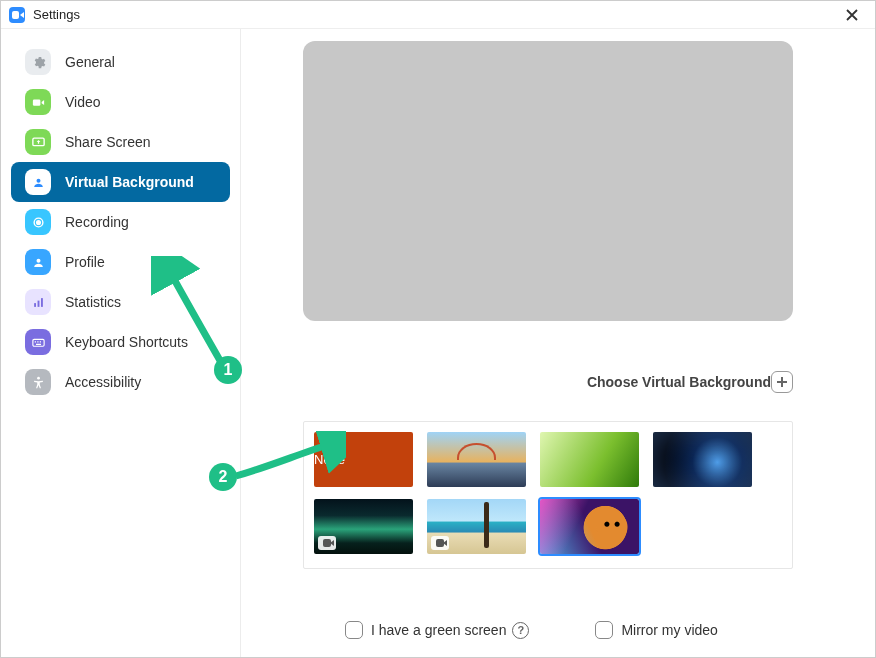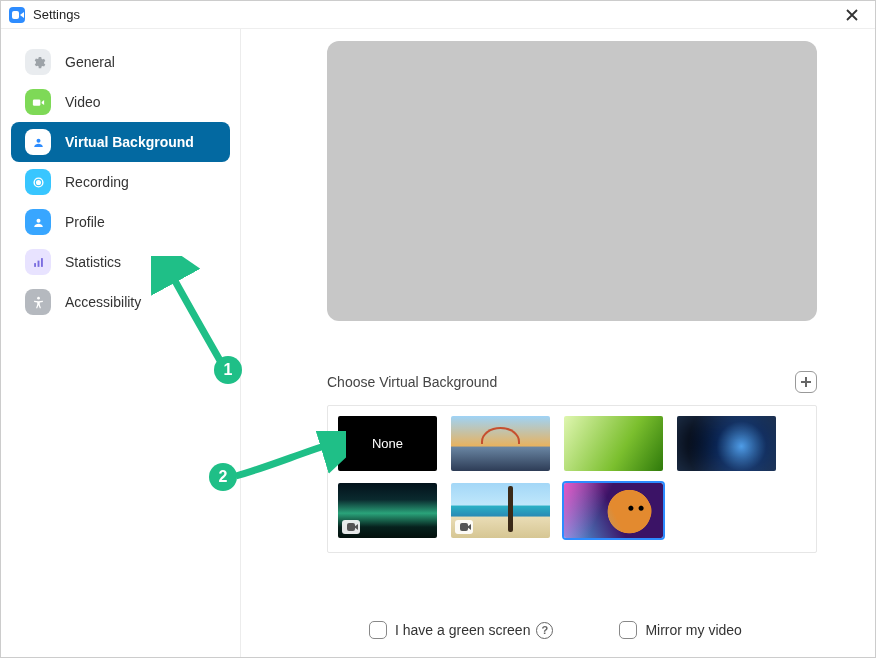--- a/index.html
+++ b/index.html
@@ -54,21 +54,20 @@
     width:34px; height:24px;
     display:flex; align-items:center; justify-content:center;
     cursor:pointer;
   }
   .close-btn svg { width:12px; height:12px; stroke:#333; stroke-width:1.8; }
 
   
   .main {
     display:flex;
     height: calc(100% - 28px);
-    gap: 24px;
   }
   .sidebar {
     width: 240px;
     border-right: 1px solid #ececec;
     padding: 13px 0;
   }
   .side-item {
     display:flex; align-items:center;
     gap: 14px;
     height: 40px;
@@ -99,23 +98,24 @@
     position:relative;
   }
   .preview {
     width: 490px; height: 280px;
     background: #c7c7c7;
     border-radius: 12px;
     margin: 0 0 50px 0;
   }
 
   .section-row {
-    display:flex; justify-content:space-between; align-items:center;
+    display:flex; justify-content:flex-end; align-items:center;
     width: 490px;
-    margin-bottom: 12px;
+    margin-bottom: 28px;
+    font-weight: bold;
   }
   .section-title { color:#444; font-size:14px; }
   .add-btn {
     width:22px; height:22px;
     border:1px solid #999;
     border-radius:6px;
     display:flex; align-items:center; justify-content:center;
     cursor:pointer;
     color:#666;
   }
@@ -134,22 +134,22 @@
   }
   .thumb-row:last-child { margin-bottom:0; }
   .thumb {
     width: 99px; height: 55px;
     cursor:pointer;
     position:relative;
     border-radius:2px;
     overflow:hidden;
   }
   .thumb.none-thumb {
-    background:#000000; color:#fff;
-    display:flex; align-items:center; justify-content:center;
+    background:#c2410c; color:#fff;
+    display:flex; align-items:center; 
     font-size:13px;
   }
   .thumb.selected {
     outline:2px solid #2d8cff; outline-offset:0;
   }
   .video-badge {
     position:absolute; left:4px; bottom:4px;
     width:18px; height:14px; border-radius:3px;
     background:rgba(255,255,255,0.9);
     display:flex; align-items:center; justify-content:center;
@@ -255,20 +255,29 @@
       <span class="ic" style="background:#7ed957">
         <svg viewBox="0 0 24 24" fill="#fff">
             <rect x="3" y="7" width="12" height="10" rx="2"></rect>
             <path d="M21 8l-4 3v2l4 3z"></path>
           </svg>
       </span>
       <span>Video</span>
     </div>
 
 
+    <div class="side-item">
+      <span class="ic" style="background:#7ed957">
+        <svg viewBox="0 0 24 24" fill="#fff">
+            <rect x="3" y="5" width="18" height="12" rx="2" fill="none" stroke="#fff" stroke-width="2.2"></rect>
+            <path d="M12 8l3 3h-2v3h-2v-3H9z"></path>
+          </svg>
+      </span>
+      <span>Share Screen</span>
+    </div>
 
 
     <div class="side-item selected">
       <span class="ic" style="background:#fff">
         <svg viewBox="0 0 24 24" fill="#2d8cff">
             <circle cx="12" cy="9" r="3.2"></circle>
             <path d="M5 19c1-4 4-5 7-5s6 1 7 5z"></path>
           </svg>
       </span>
       <span>Virtual Background</span>
@@ -298,20 +307,32 @@
       <span class="ic" style="background:#e8e3ff">
         <svg viewBox="0 0 24 24" fill="#7a6de0">
             <rect x="5" y="13" width="3" height="6"></rect>
             <rect x="10.5" y="9" width="3" height="10"></rect>
             <rect x="16" y="5" width="3" height="14"></rect>
           </svg>
       </span>
       <span>Statistics</span>
     </div>
 
+    <div class="side-item">
+      <span class="ic" style="background:#7a6de0">
+        <svg viewBox="0 0 24 24" fill="#fff">
+            <rect x="3" y="7" width="18" height="11" rx="2" fill="none" stroke="#fff" stroke-width="1.8"></rect>
+            <rect x="6" y="10" width="2" height="2"></rect>
+            <rect x="10" y="10" width="2" height="2"></rect>
+            <rect x="14" y="10" width="2" height="2"></rect>
+            <rect x="8" y="14" width="8" height="2"></rect>
+          </svg>
+      </span>
+      <span>Keyboard Shortcuts</span>
+    </div>
 
     <div class="side-item">
       <span class="ic" style="background:#b5b9bf">
         <svg viewBox="0 0 24 24" fill="#fff">
             <circle cx="12" cy="5" r="2.2"></circle>
             <path d="M5 9l7 1 7-1v2l-5 1v3l2 6h-2l-2-5-2 5H8l2-6v-3L5 11z"></path>
           </svg>
       </span>
       <span>Accessibility</span>
     </div>

